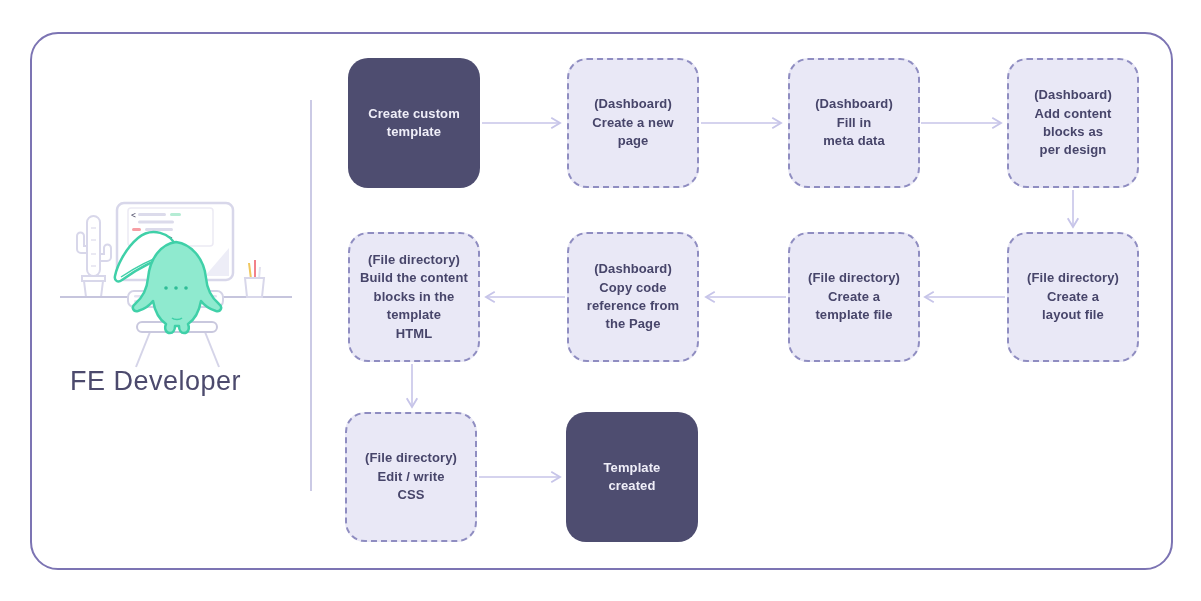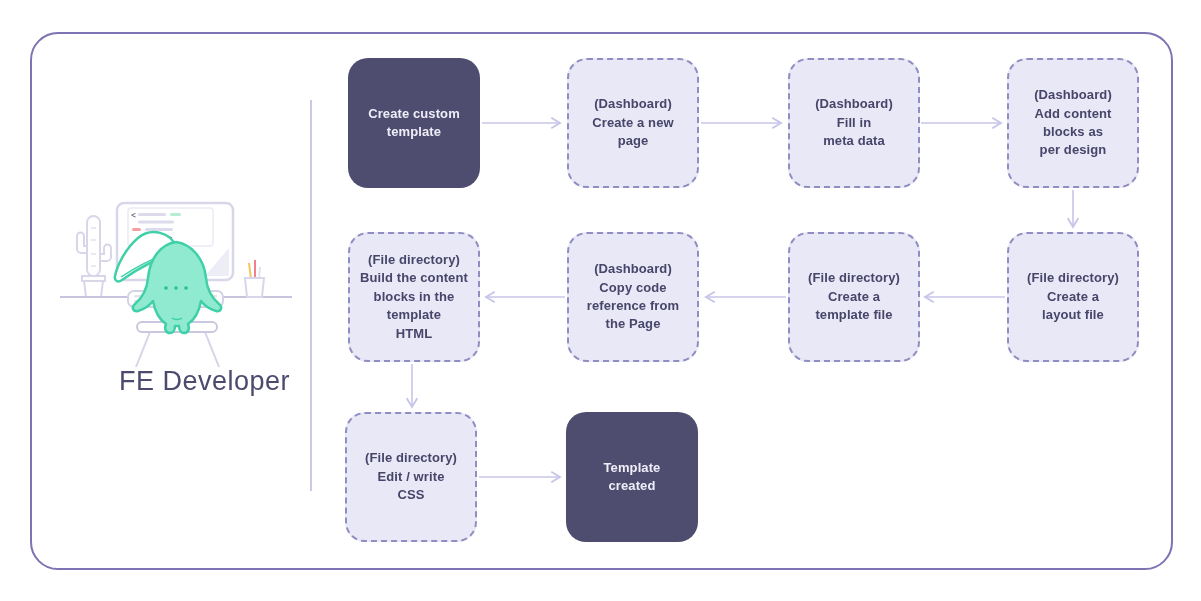--- a/index.html
+++ b/index.html
@@ -21,21 +21,21 @@
   .b2{left:567px;top:58px;}
   .b3{left:788px;top:58px;}
   .b4{left:1007px;top:58px;}
   .b5{left:1007px;top:232px;}
   .b6{left:788px;top:232px;}
   .b7{left:567px;top:232px;}
   .b8{left:348px;top:232px;}
   .b9{left:345px;top:412px;}
   .b10{left:566px;top:412px;}
   #arrows{position:absolute;left:0;top:0;pointer-events:none;}
-  #actor-label{position:absolute;left:70px;top:366px;width:220px;text-align:right;
+  #actor-label{position:absolute;left:70px;top:366px;width:220px;text-align:left;
         font-size:27px;font-weight:500;color:#4c4a6d;letter-spacing:.5px;}
   #illustration{position:absolute;left:55px;top:190px;}
 </style>
 </head>
 <body>
 
 <div id="page">
   <div id="frame"></div>
 
   <svg id="arrows" width="1201" height="601">

